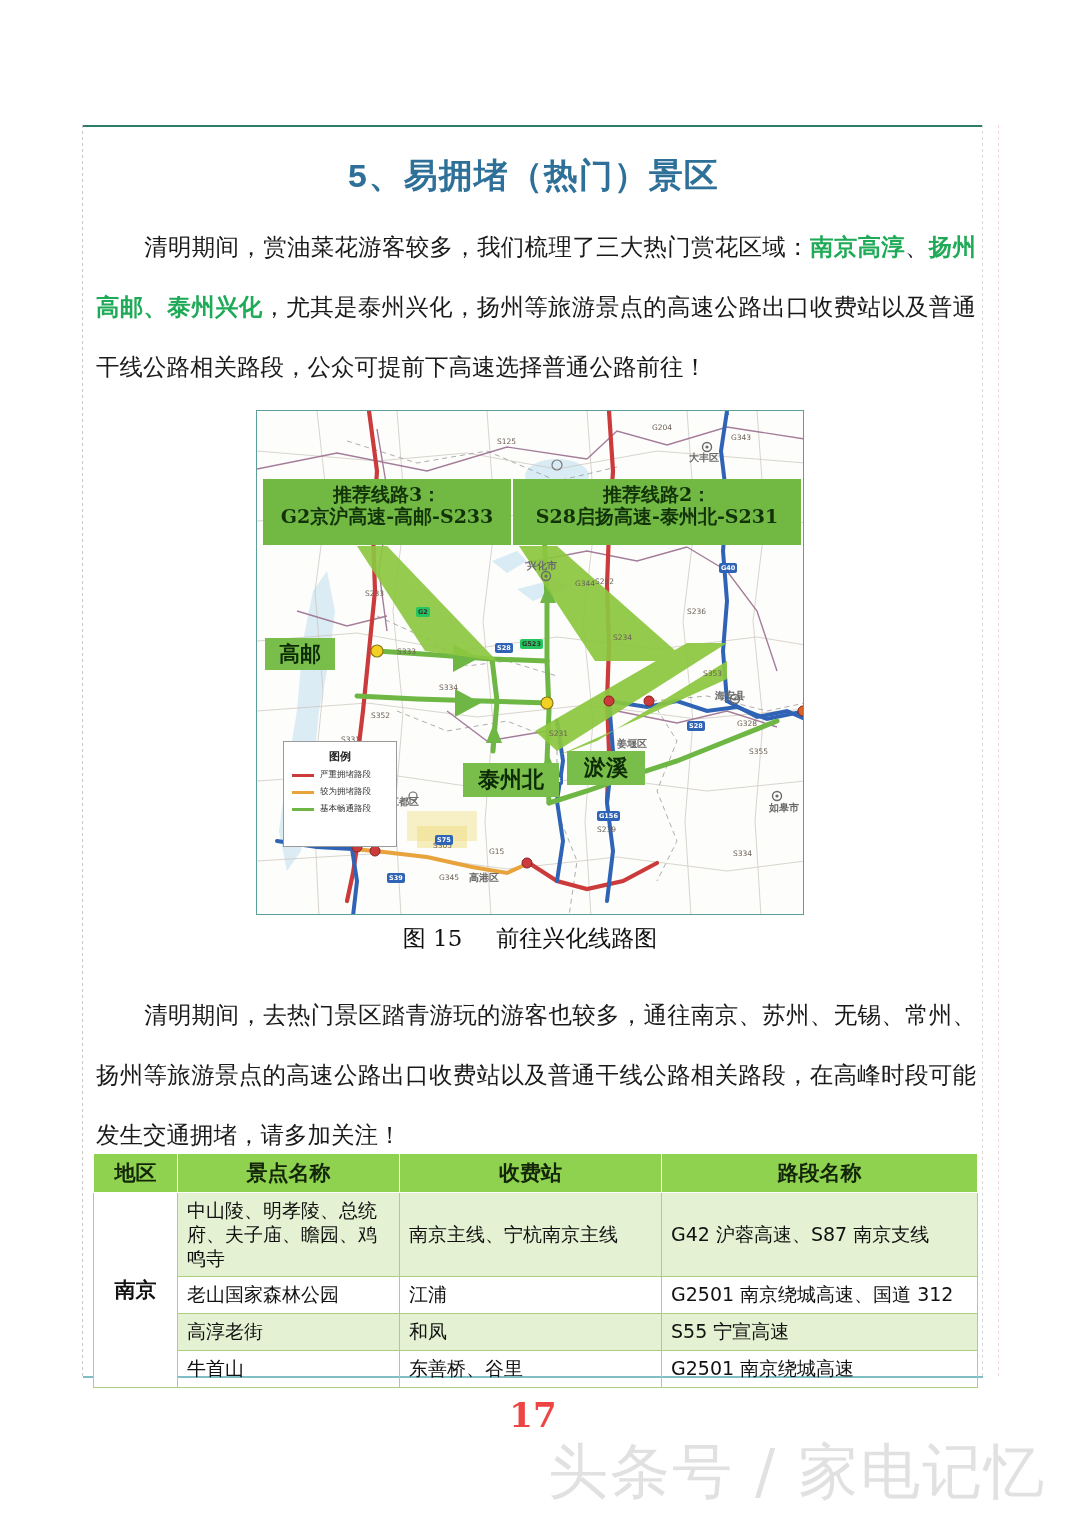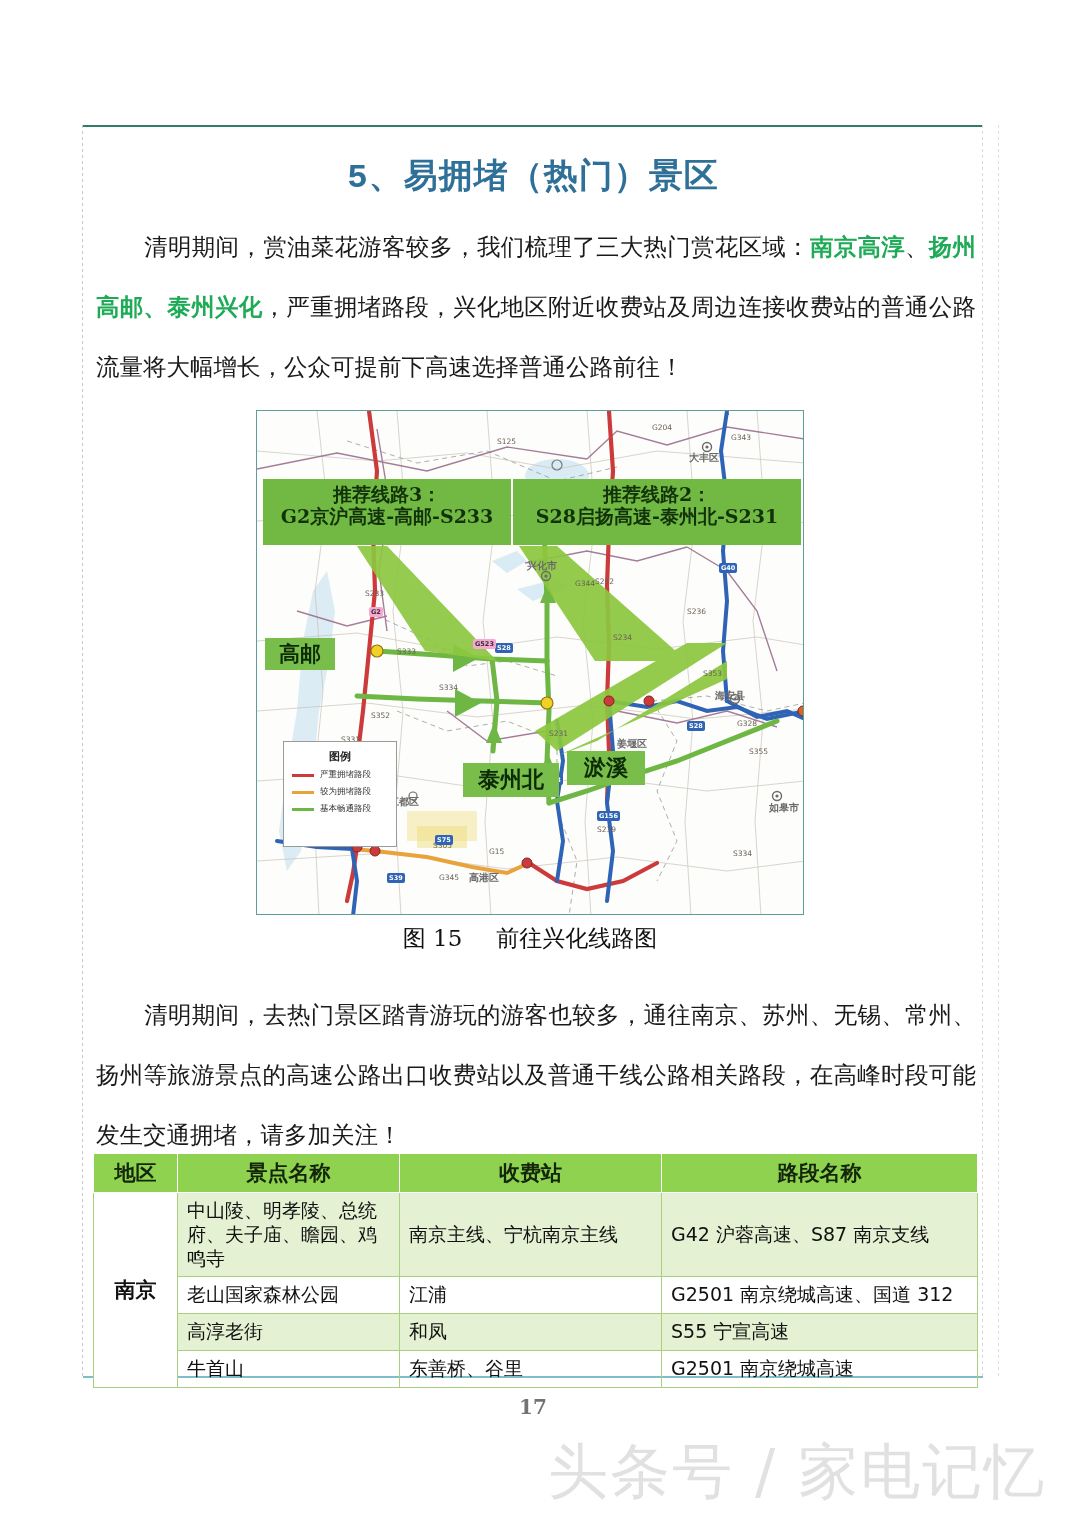--- a/index.html
+++ b/index.html
@@ -93,56 +93,56 @@
     border:1px solid #a9cf7f;font-size:19px;color:#111;
     padding:6px 9px;vertical-align:middle;line-height:1.25;
   }
   tr.tinted td{background:#e4f1d2;}
   td.region{text-align:center;font-weight:bold;font-size:21px;background:#ffffff;}
   col.c1{width:84px;}col.c2{width:222px;}col.c3{width:262px;}col.c4{width:316px;}
 
   
   #pageno{
     position:absolute;left:0;top:1270px;width:900px;text-align:center;
-    font-size:20px;font-weight:bold;color:#737373;
+    font-size:34px;font-weight:bold;color:#ef4444;
     font-family:"DejaVu Serif","Liberation Serif",serif;
   }
 
   
   #watermark{
     position:absolute;left:548px;top:1432px;width:520px;height:80px;
     font-size:60px;color:rgba(120,120,120,0.22);
     font-family:"DejaVu Sans","Liberation Sans",sans-serif;
     white-space:nowrap;letter-spacing:2px;
     text-shadow:1px 1px 0 rgba(255,255,255,0.75);
   }
   
   .rdlbl{position:absolute;font-size:7.5px;color:#6b5f55;
      font-family:"DejaVu Sans","Liberation Sans",sans-serif;white-space:nowrap;}
   .citylbl{position:absolute;font-size:10px;color:#6a6a6a;font-weight:bold;
      font-family:"DejaVu Sans","Liberation Sans",sans-serif;white-space:nowrap;}
   .shield{position:absolute;background:#2f63b5;color:#fff;font-size:6.5px;
      font-family:"DejaVu Sans","Liberation Sans",sans-serif;
      padding:1px 2px;border-radius:2px;font-weight:bold;}
-  .shield.y{background:#f9a8d4;color:#333;}
+  .shield.y{background:#22c55e;color:#333;margin-left:47px;}
 </style>
 </head>
 <body>
 
 <div id="page-frame">
 
   <div id="frame-top"></div>
   <div id="frame-bottom"></div>
   <div id="frame-left"></div>
   <div id="frame-right"></div>
   <div id="frame-right2"></div>
 
   <div id="title">5、易拥堵（热门）景区</div>
 
-  <div class="para" id="para1"><span class="indent"></span><span>清明期间，赏油菜花游客较多，我们梳理了三大热门赏花区域：</span><span class="hl">南京高淳</span><span>、</span><span class="hl">扬州高邮、泰州兴化</span><span>，严重拥堵路段，兴化地区附近收费站及周边连接收费站的普通公路流量将大幅增长，公众可提前下高速选择普通公路前往！</span></div>
+  <div class="para" id="para1"><span class="indent"></span><span>清明期间，赏油菜花游客较多，我们梳理了三大热门赏花区域：</span><span class="hl">南京高淳</span><span>、</span><span class="hl">扬州高邮、泰州兴化</span><span>，尤其是泰州兴化，扬州等旅游景点的高速公路出口收费站以及普通干线公路相关路段，公众可提前下高速选择普通公路前往！</span></div>
 
   <div id="figure">
     <div id="map">
 
       <svg width="548" height="505" viewBox="0 0 548 505">
 
         <path d="M70 160 L78 200 L72 250 L62 300 L58 340 L50 400 L44 440 L30 460 L22 420 L30 360 L40 300 L46 230 L56 180 Z" fill="#cfe6f2" opacity="0.75"></path>
         <ellipse cx="300" cy="65" rx="32" ry="17" fill="#cfe6f2" opacity="0.8"></ellipse>
         <path d="M235 150 L260 140 L270 150 L250 162 Z" fill="#cfe6f2" opacity="0.8"></path>
         <path d="M260 178 L300 168 L312 176 L276 190 Z" fill="#cfe6f2" opacity="0.8"></path>

